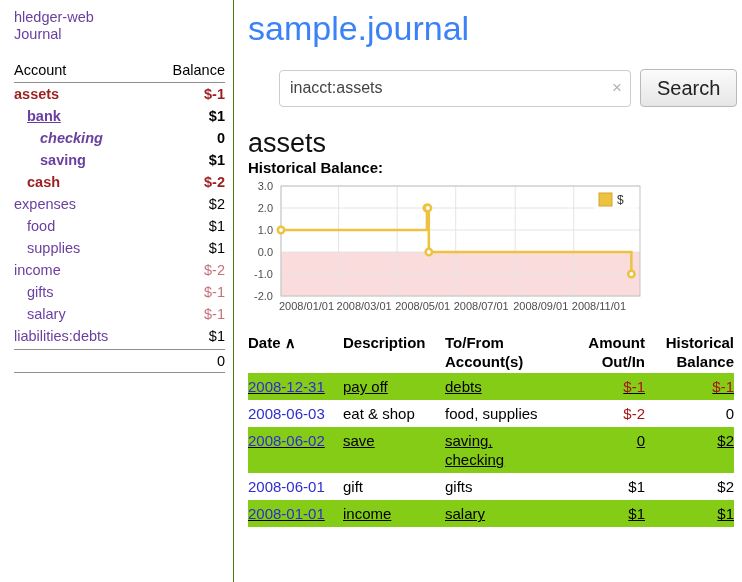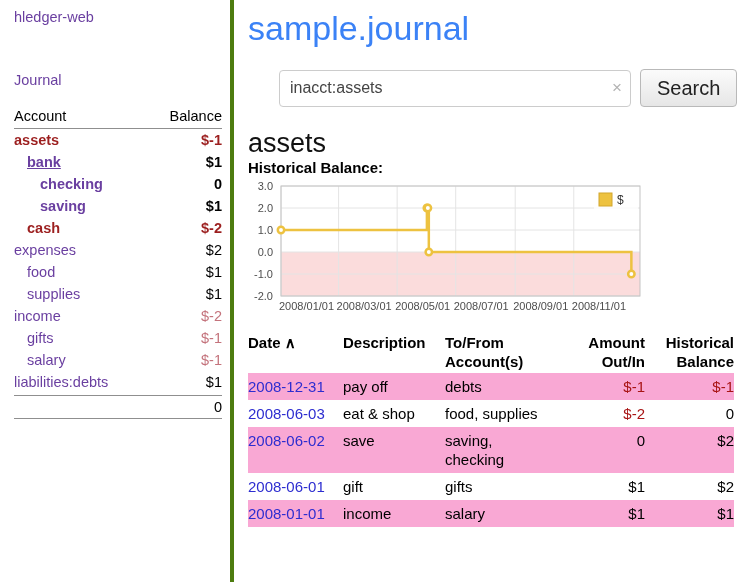--- a/index.html
+++ b/index.html
@@ -7,26 +7,26 @@
   body {
     width:742px; height:582px; overflow:hidden;
     background:#fff; color:#000;
     font-family:"Liberation Sans", sans-serif;
   }
   .app { display:flex; width:742px; height:582px; }
 
   
   .sidebar {
     width:234px; height:582px; flex:0 0 234px;
-    border-right:4px solid #4d7c0f;
+    border-right:1px solid #4d7c0f;
     padding:8px 8px 0 14px;
   }
   .plink { color:#6a3fa0; text-decoration:none; cursor:pointer; display:inline-block; }
   .brand { font-size:14.5px; }
-  .journal { display:block; margin-top:46px; font-size:14.5px; }
+  .journal { display:block; font-size:14.5px; }
   .acct-header {
     display:flex; justify-content:space-between;
     margin-top:20px; padding-bottom:4px;
     border-bottom:1px solid #8f8f8f;
     font-size:14.5px; color:#000;
   }
   .acct-row { display:flex; justify-content:space-between; line-height:22px; font-size:14.5px; }
   .acct-row.b { font-weight:bold; }
   .acct-name.link { color:#6a3fa0; cursor:pointer; }
   .acct-name.negative-strong { color:#9c1f1f; cursor:pointer; }
@@ -65,21 +65,21 @@
   .chart-wrap { margin-top:4px; }
 
   
   table.register { margin-top:13px; border-collapse:collapse; width:486px; font-size:15px; table-layout:fixed; }
   table.register th {
     text-align:left; vertical-align:top; font-weight:bold; padding:2px 0; line-height:19px;
   }
   table.register th.num, table.register td.num { text-align:right; }
   table.register td { vertical-align:top; padding:4px 0; line-height:19px; }
   table.register td.acct { padding-right:16px; }
-  table.register tr.alt { background:#f9a8d4; }
+  table.register tr.alt { background:#84cc16;text-decoration:underline; }
   .datelink { color:#2d2dd0; cursor:pointer; }
   td.neg { color:#a81414; }
   .caret { font-weight:bold; }
 </style>
 </head>
 <body>
 
 <div class="app">
 
   <div class="sidebar">
@@ -92,21 +92,21 @@
     <div class="acct-tree">
         <div class="acct-row b">
           <span class="acct-name negative-strong" style="padding-left: 0px;">assets</span>
           <span class="acct-bal negative-strong">$-1</span>
         </div>
         <div class="acct-row b">
           <span class="acct-name link" style="padding-left: 13px; text-decoration: underline;">bank</span>
           <span class="acct-bal normal">$1</span>
         </div>
         <div class="acct-row b">
-          <span class="acct-name link" style="padding-left: 26px;">checking</span>
+          <span class="acct-name link" style="padding-left: 26px; font-style: italic;">checking</span>
           <span class="acct-bal normal">0</span>
         </div>
         <div class="acct-row b">
           <span class="acct-name link" style="padding-left: 26px;">saving</span>
           <span class="acct-bal normal">$1</span>
         </div>
         <div class="acct-row b">
           <span class="acct-name negative-strong" style="padding-left: 13px;">cash</span>
           <span class="acct-bal negative-strong">$-2</span>
         </div>

